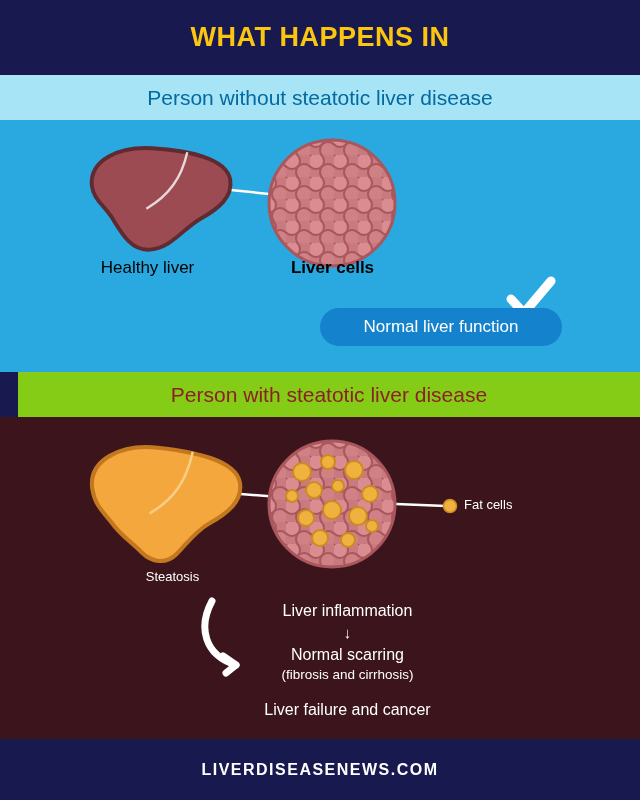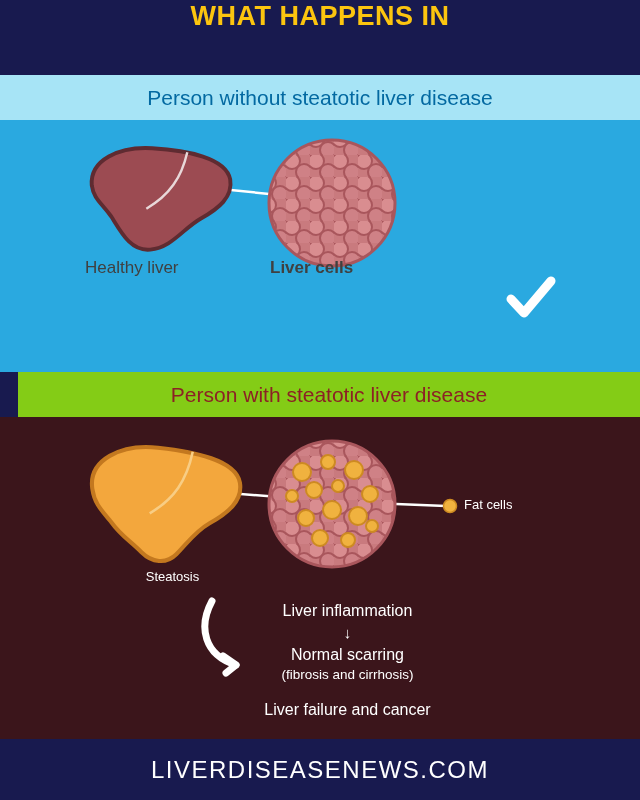--- a/index.html
+++ b/index.html
@@ -7,42 +7,42 @@
     width:640px;height:800px;
     font-family:"Liberation Sans", sans-serif;
     background:#181a4f;
     -webkit-font-smoothing:antialiased;
   }
   .poster{width:640px;height:800px;display:flex;flex-direction:column;overflow:hidden;}
 
   
   .header{
     height:75px;background:#181a4f;color:#fcc50f;
-    display:flex;flex-direction:column;align-items:center;justify-content:space-between;
+    display:flex;flex-direction:column;align-items:center;justify-content:center;
     text-align:center;
   }
   .header .t{
     font-size:27px;font-weight:bold;letter-spacing:.5px;line-height:1.2;
   }
 
   
   .band{
     height:45px;display:flex;align-items:center;justify-content:center;
     font-size:21px;
   }
   .band-light{background:#a7e4f6;color:#0369a1;}
   .band-mauve{background:#84cc16;color:#8c2125;margin-left:18px;}
 
   
   .sec-healthy{position:relative;height:252px;background:#2aa9e0;}
   .sec-diseased{position:relative;height:322px;background:#3b151b;}
   .abs{position:absolute;}
   .overlay{position:absolute;left:0;top:0;width:100%;height:100%;pointer-events:none;}
 
-  .lbl-navy{color:#404040;font-size:17px;}
+  .lbl-navy{color:#000000;font-size:17px;text-align:center;}
   .lbl-white{color:#ffffff;font-size:13px;text-align:center;}
 
   .pill{
     position:absolute;left:320px;top:188px;width:242px;height:38px;
     background:#1482cc;border-radius:19px;
     display:flex;align-items:center;justify-content:center;
     color:#ffffff;font-size:17px;
   }
 
   .progression{
@@ -52,21 +52,21 @@
   }
   .progression .step{font-size:16px;line-height:1.35;}
   .progression .small{font-size:13.5px;line-height:1.3;}
   .progression .arrow{font-size:15px;line-height:1.5;}
   .progression .gap{margin-top:16px;}
 
   
   .footer{
     flex:1;background:#181a4f;color:#ffffff;
     display:flex;align-items:center;justify-content:center;
-    font-size:24px;font-weight:400;letter-spacing:1.5px;
+    font-size:16px;font-weight:700;letter-spacing:1.5px;
   }
 </style>
 </head>
 <body>
 
 <div class="poster">
 
   <div class="header">
     <div class="t">WHAT HAPPENS IN</div>
   </div>
@@ -99,20 +99,23 @@
       <circle cx="70" cy="70" r="63" fill="none" stroke="#a9565c" stroke-width="3"></circle>
     </svg>
 
     <div class="abs lbl-navy" style="left:85px;top:138px;width:125px;">Healthy liver</div>
     <div class="abs lbl-navy" style="left:270px;top:138px;width:125px;font-weight:bold;">Liver cells</div>
 
     <svg class="abs" style="left:505px;top:155px;" width="52" height="44" viewBox="0 0 52 44">
       <path d="M6 24 L19 38 L46 6" fill="none" stroke="#ffffff" stroke-width="9" stroke-linecap="round" stroke-linejoin="round"></path>
     </svg>
 
+    <div class="pill">
+      <span>Normal liver function</span>
+    </div>
   </div>
 
   <div class="band band-mauve">
     <span>Person with steatotic liver disease</span>
   </div>
 
   <div class="sec-diseased">
 
     <svg class="overlay" viewBox="0 0 640 322">
       <line x1="178" y1="72" x2="330" y2="84" stroke="#ffffff" stroke-width="2.5"></line>

